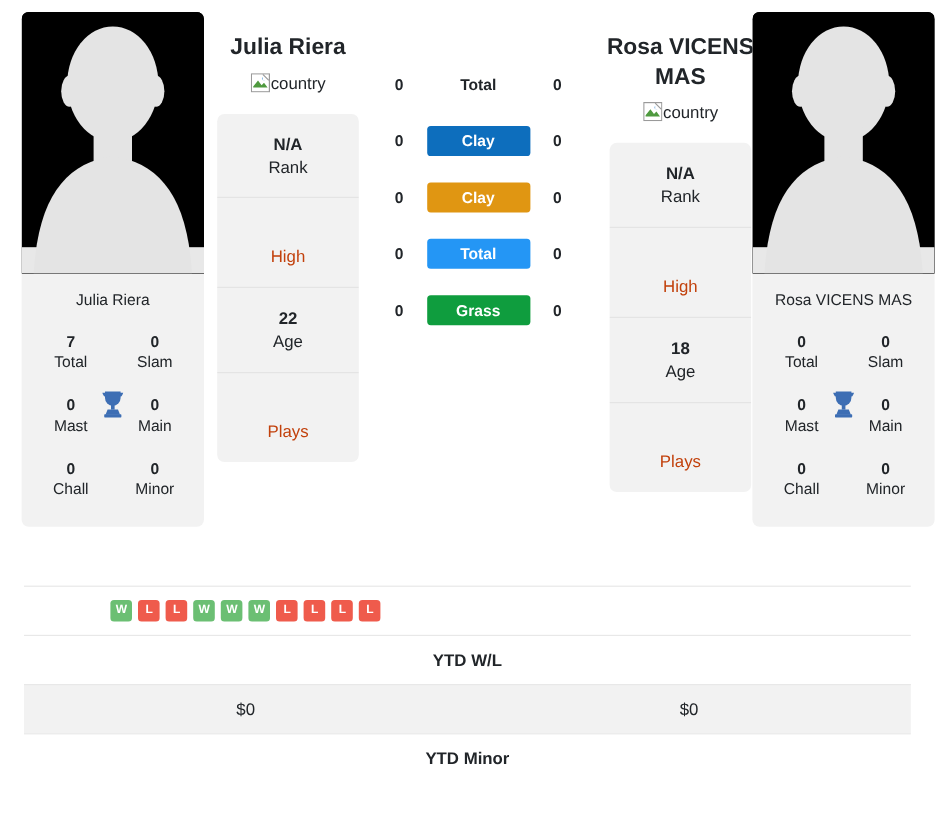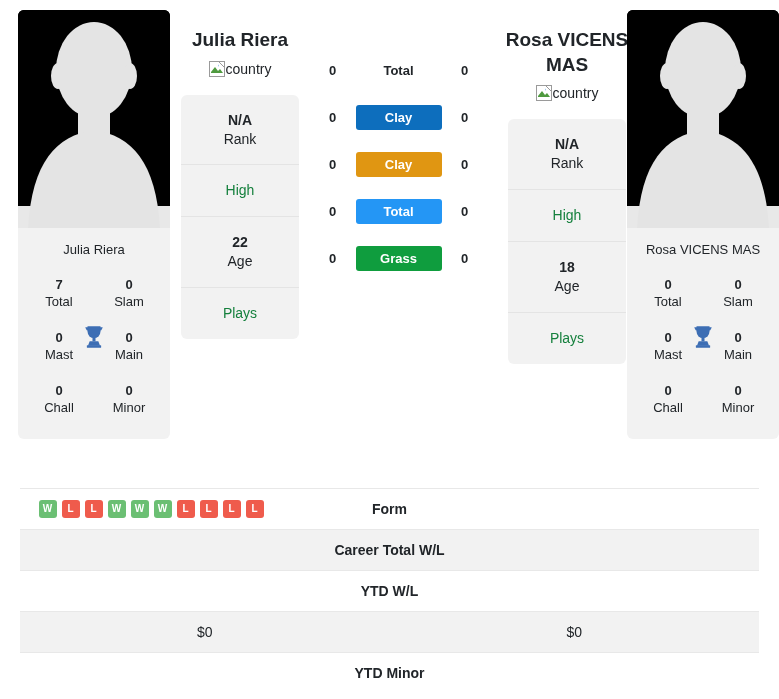--- a/index.html
+++ b/index.html
@@ -139,22 +139,23 @@
     color: #212529;
     line-height: 1.35;
   }
   .info-sub {
     font-size: 14px;
     color: #212529;
     line-height: 1.35;
   }
   .info-plain {
     font-size: 14px;
-    color: #15803d;
+    color: #c2410c;
     line-height: 1.35;
+    margin-top: 23px;
   }
 
   
   .surface-col {
     flex: 1 1 auto;
     padding-top: 58px;
     display: flex;
     flex-direction: column;
     gap: 22px;
   }
@@ -443,31 +444,25 @@
             <div class="form-badge" style="background: rgb(239, 91, 76);">L</div>
             <div class="form-badge" style="background: rgb(107, 191, 115);">W</div>
             <div class="form-badge" style="background: rgb(107, 191, 115);">W</div>
             <div class="form-badge" style="background: rgb(107, 191, 115);">W</div>
             <div class="form-badge" style="background: rgb(239, 91, 76);">L</div>
             <div class="form-badge" style="background: rgb(239, 91, 76);">L</div>
             <div class="form-badge" style="background: rgb(239, 91, 76);">L</div>
             <div class="form-badge" style="background: rgb(239, 91, 76);">L</div>
           </div>
       </div>
-      <div class="cmp-mid">Form</div>
       <div class="cmp-right">
         <div class="form-badges" id="form-right"></div>
       </div>
     </div>
 
-    <div class="cmp-row shaded">
-      <div class="cmp-left"></div>
-      <div class="cmp-mid">Career Total W/L</div>
-      <div class="cmp-right"></div>
-    </div>
 
     <div class="cmp-row">
       <div class="cmp-left"></div>
       <div class="cmp-mid">YTD W/L</div>
       <div class="cmp-right"></div>
     </div>
 
     <div class="cmp-row shaded">
       <div class="cmp-left">$0</div>
       <div class="cmp-right">$0</div>

